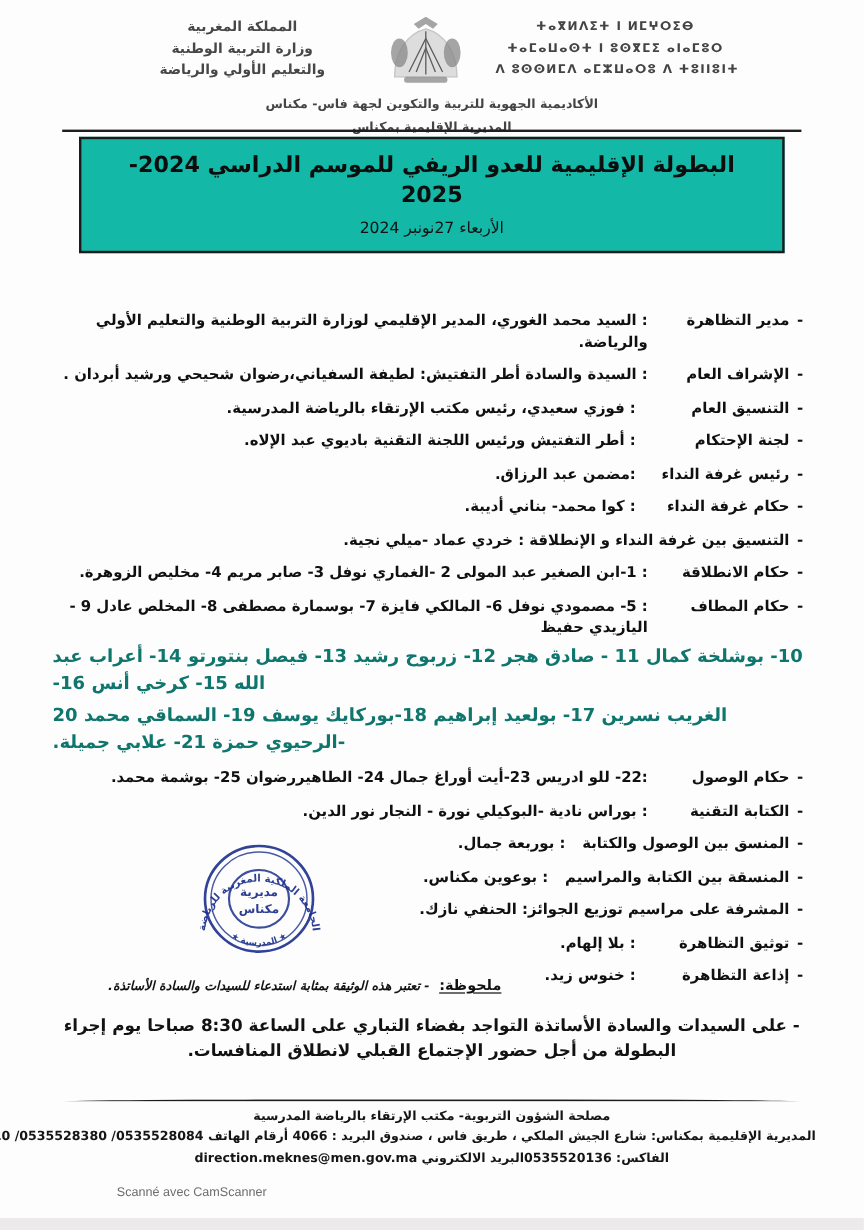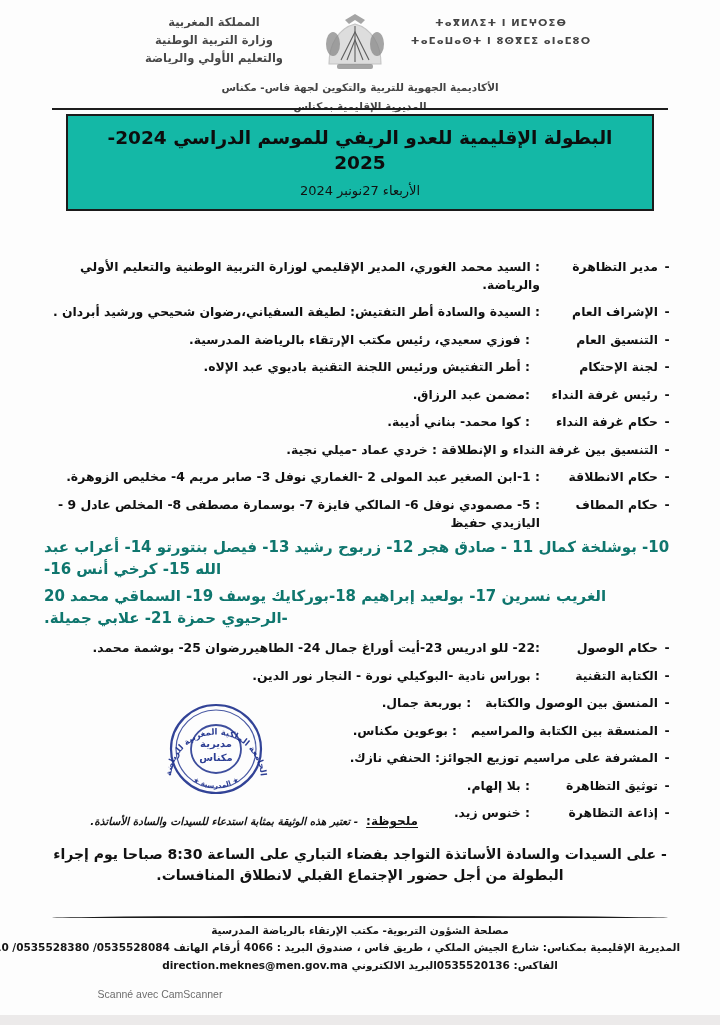--- a/index.html
+++ b/index.html
@@ -30,21 +30,21 @@
     top: 10px;
     left: 0;
     right: 0;
     height: 98px;
   }
   .header-cols {
     display: flex;
     flex-direction: row-reverse;
     justify-content: center;
     align-items: flex-start;
-    gap: 10px;
+    gap: 22px;
     padding-top: 4px;
   }
   .hdr-ar {
     text-align: center;
     font-size: 11.5px;
     line-height: 1.55;
     font-weight: 700;
     color: #2a2a2a;
     width: 190px;
     letter-spacing: 0.5px;
@@ -286,20 +286,21 @@
             <ellipse cx="58" cy="30" rx="7" ry="12"></ellipse>
             <path d="M26 6 L36 0 L46 6 L42 10 L36 6 L30 10 Z"></path>
             <rect x="18" y="50" width="36" height="5" rx="2"></rect>
           </g>
         </svg>
       </div>
 
       <div class="hdr-tif">
         <div>ⵜⴰⴳⵍⴷⵉⵜ ⵏ ⵍⵎⵖⵔⵉⴱ</div>
         <div>ⵜⴰⵎⴰⵡⴰⵙⵜ ⵏ ⵓⵙⴳⵎⵉ ⴰⵏⴰⵎⵓⵔ</div>
+        <div>ⴷ ⵓⵙⵙⵍⵎⴷ ⴰⵎⵣⵡⴰⵔⵓ ⴷ ⵜⵓⵏⵏⵓⵏⵜ</div>
       </div>
     </div>
 
     <div class="acad-lines">
       <div>الأكاديمية الجهوية للتربية والتكوين لجهة فاس- مكناس</div>
       <div>المديرية الإقليمية بمكناس</div>
     </div>
   </div>
 
   <div class="top-rule"></div>

